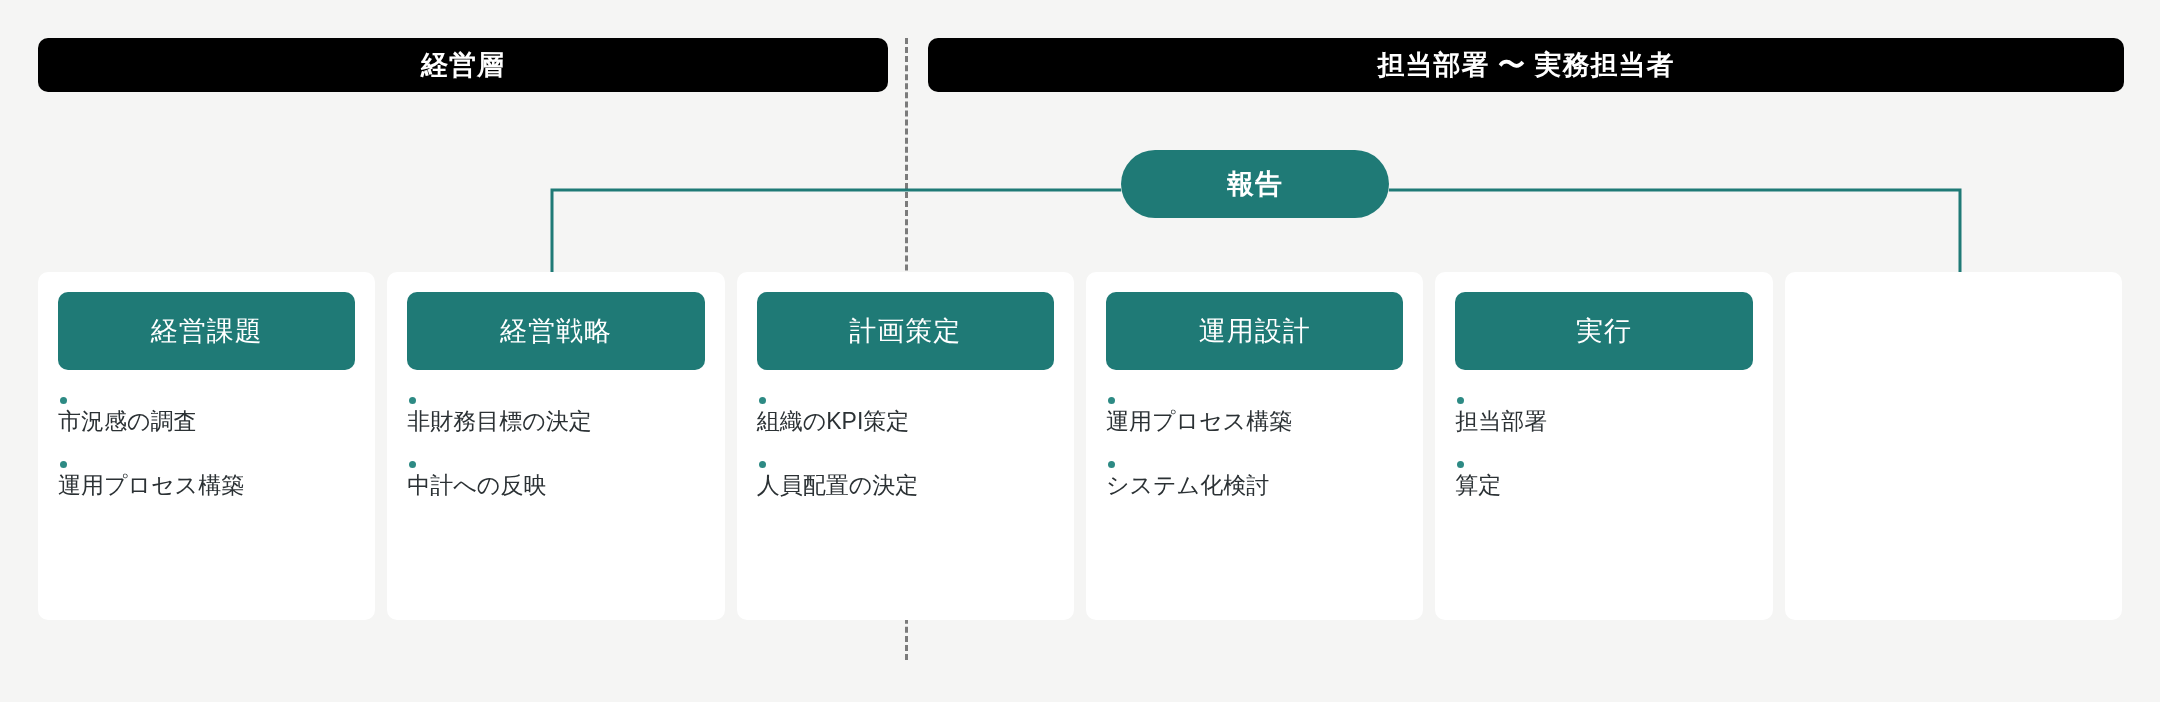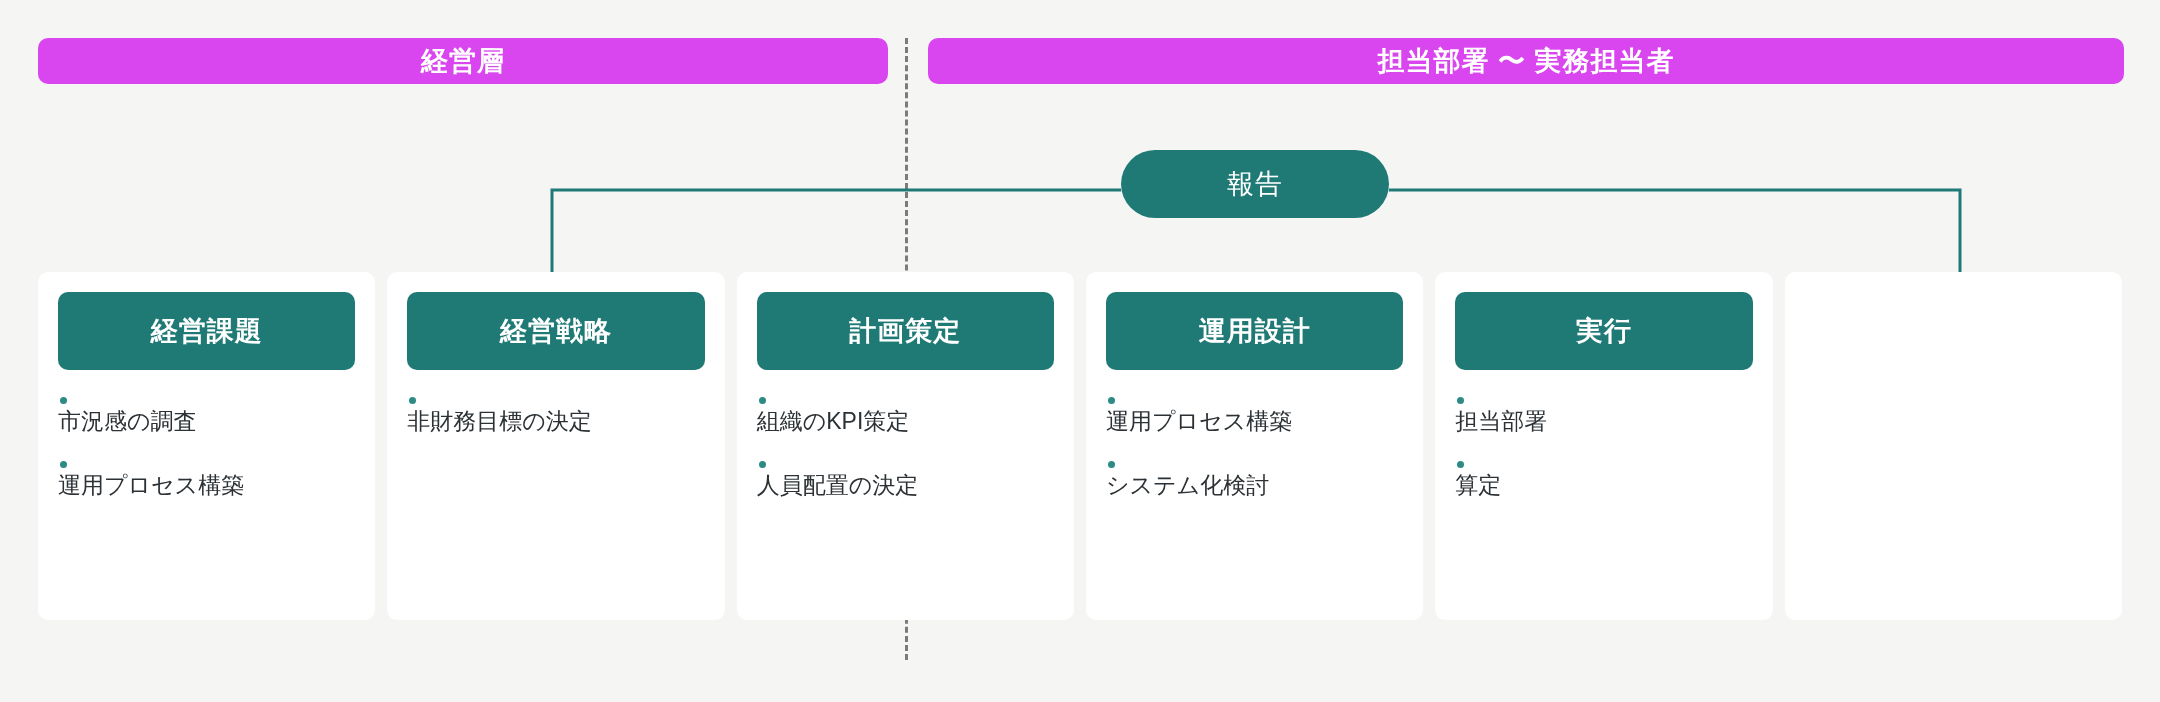--- a/index.html
+++ b/index.html
@@ -16,23 +16,23 @@
   #canvas {
     position: relative;
     width: 2160px;
     height: 702px;
   }
 
   
   .lane-header {
     position: absolute;
     top: 38px;
-    height: 46px;
+    height: 54px;
     border-radius: 10px;
-    background: #d946ef;
+    background: #000000;
     color: #ffffff;
     display: flex;
     align-items: center;
     justify-content: center;
     font-size: 27px;
     font-weight: bold;
     letter-spacing: 1px;
     box-sizing: border-box;
   }
   #lane-left  { left: 38px;  width: 850px; }
@@ -65,21 +65,21 @@
     top: 150px;
     width: 268px;
     height: 68px;
     border-radius: 34px;
     background: #1f7a76;
     color: #ffffff;
     display: flex;
     align-items: center;
     justify-content: center;
     font-size: 27px;
-    font-weight: normal;
+    font-weight: bold;
     letter-spacing: 1px;
   }
 
   
   #cards {
     position: absolute;
     left: 38px;
     top: 272px;
     width: 2084px;
     display: flex;
@@ -98,21 +98,21 @@
   }
   .card-header {
     height: 78px;
     border-radius: 10px;
     background: #1f7a76;
     color: #ffffff;
     display: flex;
     align-items: center;
     justify-content: center;
     font-size: 27px;
-    font-weight: bold;
+    font-weight: normal;
     letter-spacing: 1px;
     margin-bottom: 12px;
   }
   .bullets {
     list-style: none;
     margin: 0;
     padding: 0;
   }
   .bullet-item {
     display: flex;
@@ -171,20 +171,24 @@
       </ul>
     </div>
 
     <div class="card">
       <div class="card-header">経営戦略</div>
       <ul class="bullets">
         <li class="bullet-item">
           <span class="bullet-dot"></span>
           <span class="bullet-text">非財務目標の決定</span>
         </li>
+        <li class="bullet-item">
+          <span class="bullet-dot"></span>
+          <span class="bullet-text">中計への反映</span>
+        </li>
       </ul>
     </div>
 
     <div class="card">
       <div class="card-header">計画策定</div>
       <ul class="bullets">
         <li class="bullet-item">
           <span class="bullet-dot"></span>
           <span class="bullet-text">組織のKPI策定</span>
         </li>

